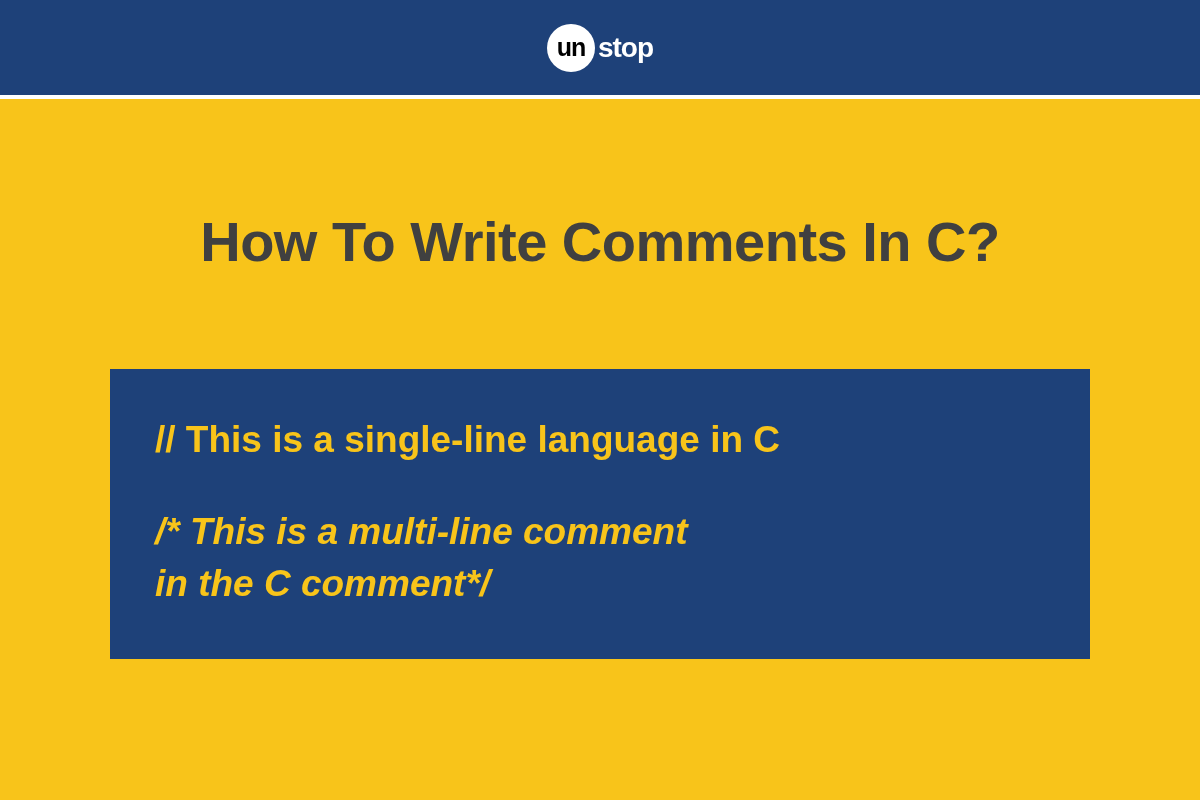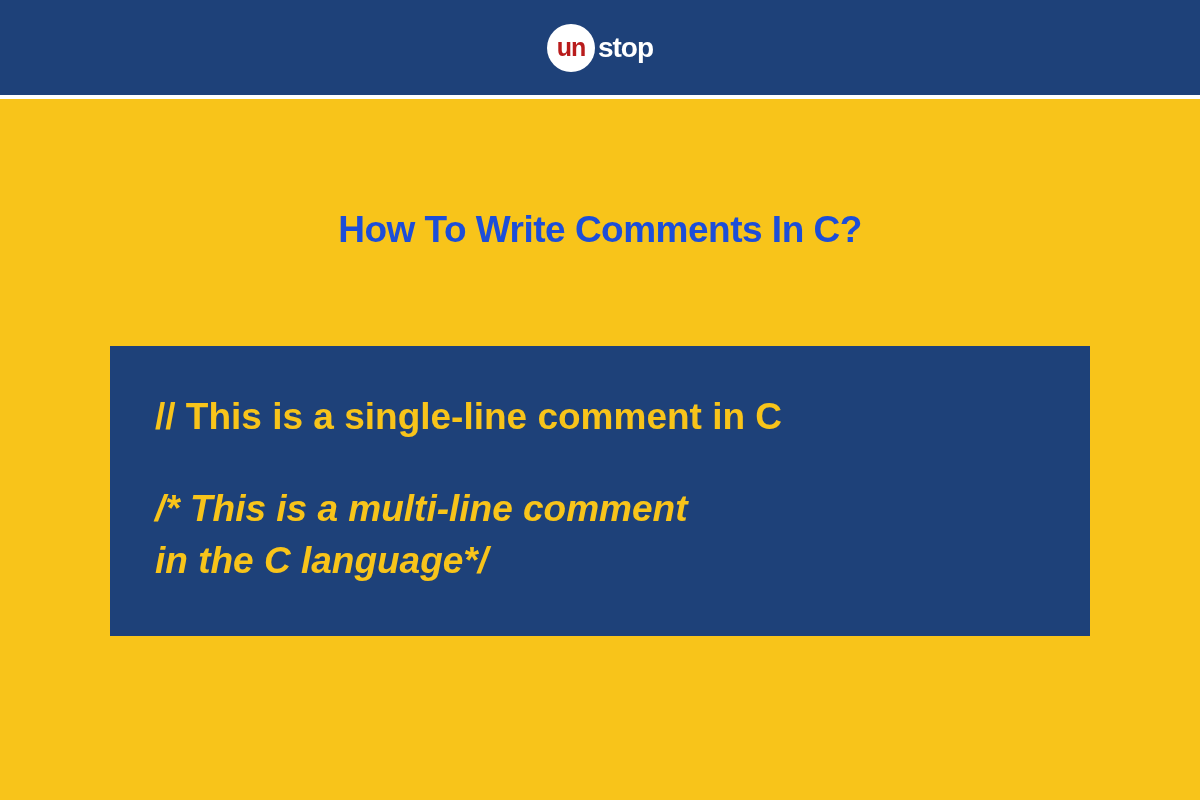--- a/index.html
+++ b/index.html
@@ -35,21 +35,21 @@
       width: 48px;
       height: 48px;
       background: #ffffff;
       border-radius: 50%;
       display: flex;
       align-items: center;
       justify-content: center;
     }
     
     .logo-circle-text {
-      color: #b91c1c;
+      color: #000000;
       font-weight: 900;
       font-size: 25px;
       letter-spacing: -1px;
     }
     
     .logo-text {
       color: #ffffff;
       font-weight: 900;
       font-size: 28px;
       margin-left: 3px;
@@ -61,22 +61,22 @@
       height: 4px;
       background: #ffffff;
     }
     
     .content {
       padding: 0 110px;
       padding-top: 110px;
     }
     
     .title {
-      color: #1d4ed8;
-      font-size: 37px;
+      color: #404040;
+      font-size: 56px;
       font-weight: 900;
       text-align: center;
       letter-spacing: -0.5px;
     }
     
     .code-box {
       background: #1e4179;
       margin-top: 95px;
       padding: 45px 45px 50px 45px;
       width: 100%;
@@ -105,19 +105,19 @@
     <span class="logo-text">stop</span>
   </div>
 </div>
 
 <div class="gap-line"></div>
 
 <div class="content">
   <h1 class="title">How To Write Comments In C?</h1>
 
   <div class="code-box">
-    <div class="comment-line">// This is a single-line comment in C</div>
+    <div class="comment-line">// This is a single-line language in C</div>
     <div class="comment-block">
       <div class="comment-line">/* This is a multi-line comment</div>
-      <div class="comment-line">in the C language*/</div>
+      <div class="comment-line">in the C comment*/</div>
     </div>
   </div>
 </div>
 
 </body></html>

